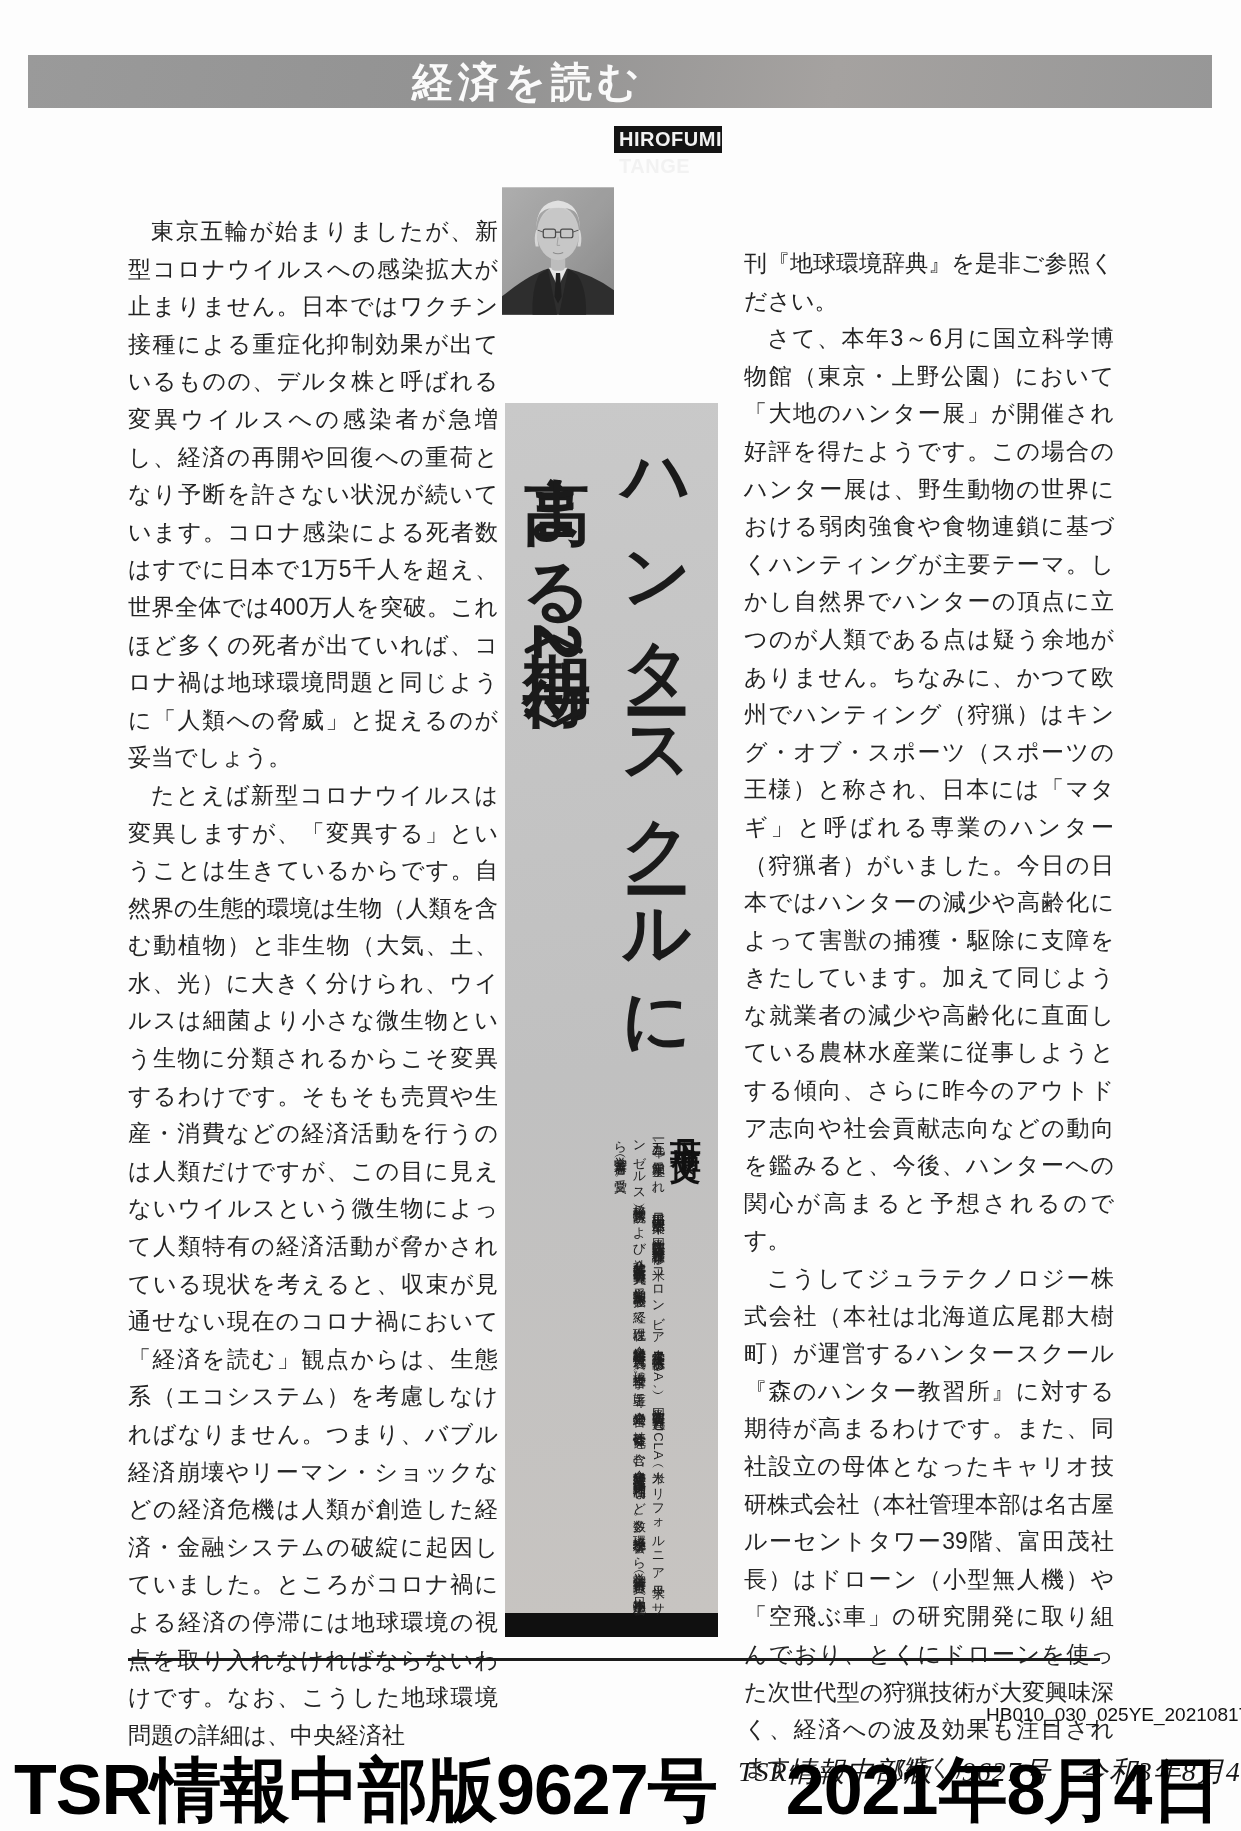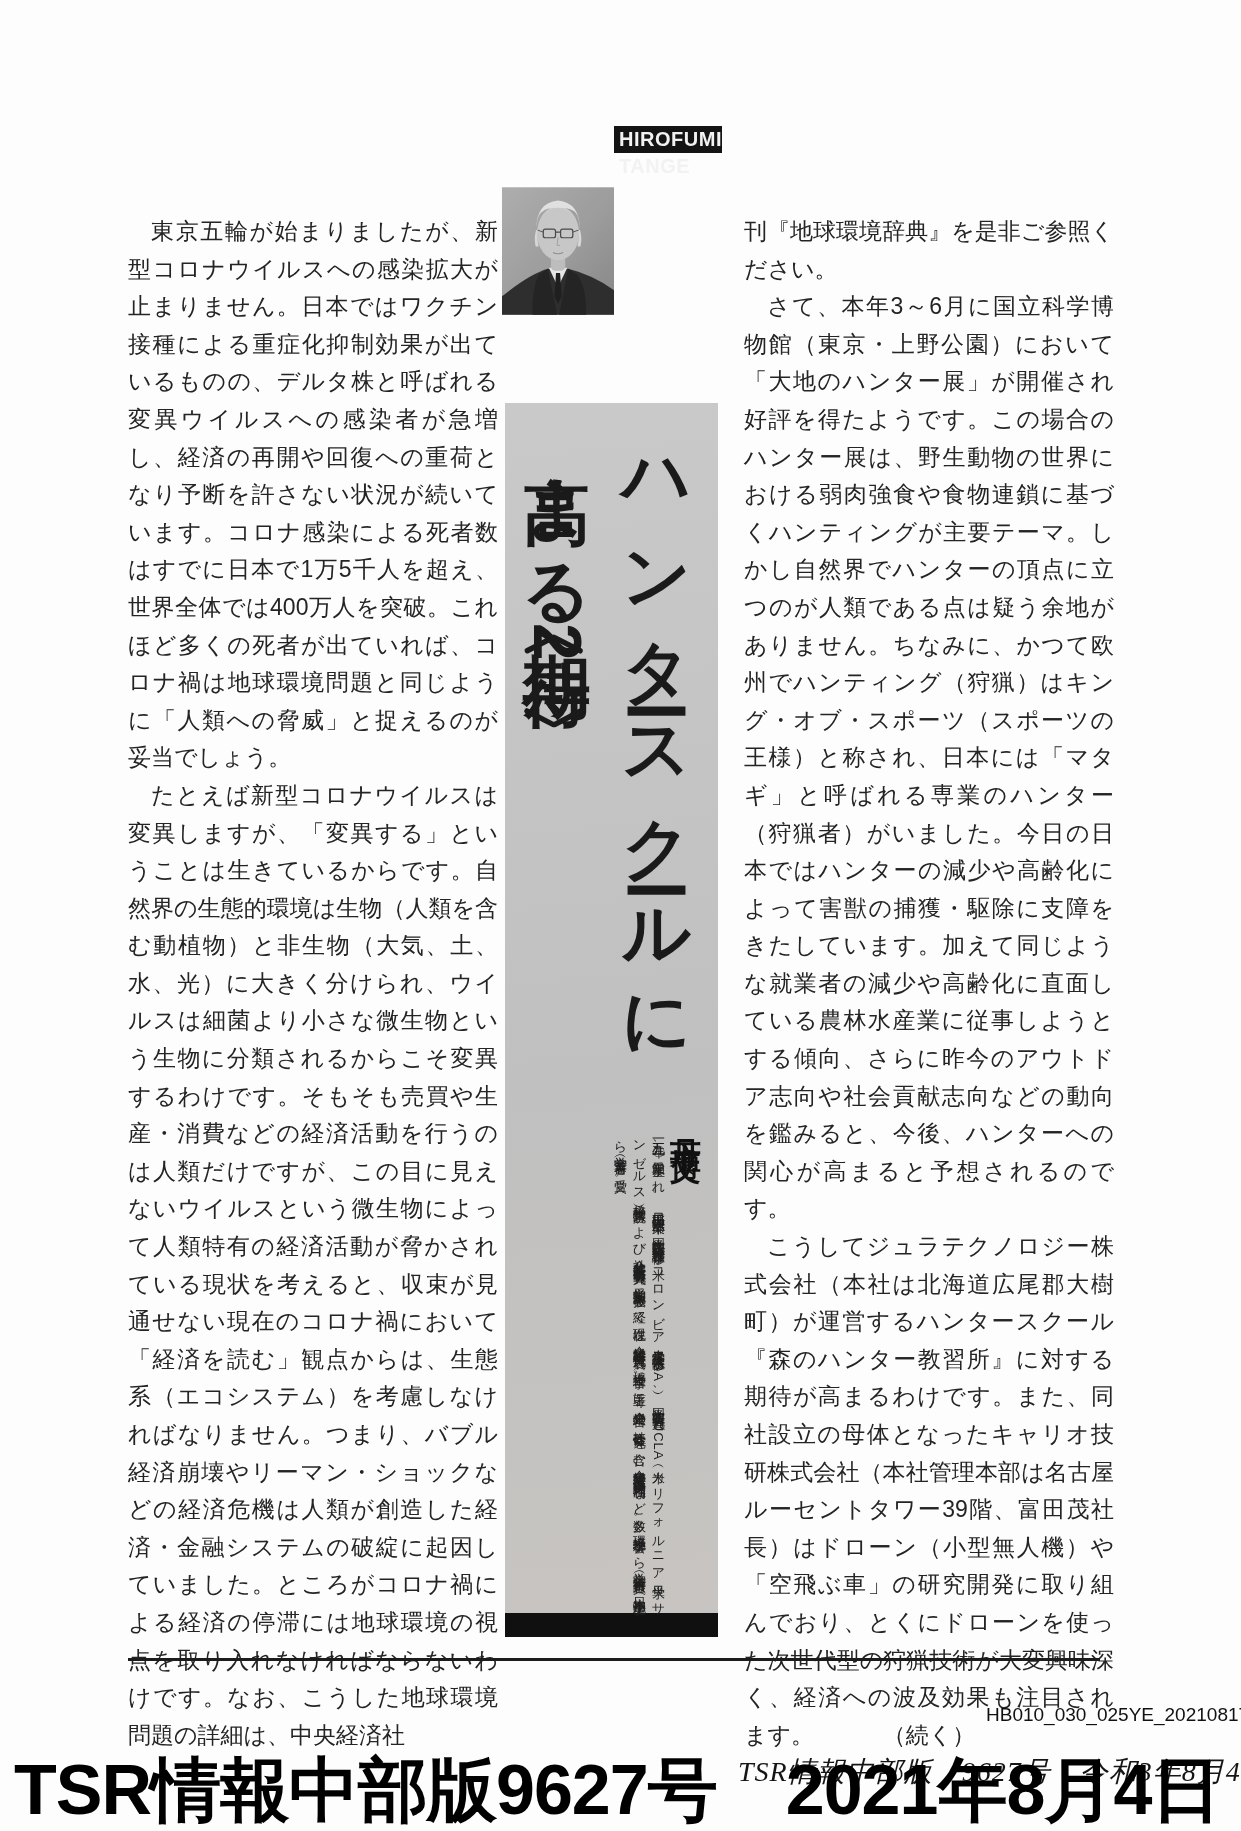--- a/index.html
+++ b/index.html
@@ -19,21 +19,21 @@
   }
   
   .col {
     position:absolute; top:213px; width:370px;
     font-size:23px; line-height:37.6px; color:#242424;
     text-align:justify;
   }
   .col p { margin:0; text-indent:1em; }
   .col p.noindent { text-indent:0; }
   .col-left  { left:128px; }
-  .col-right { left:744px; }
+  .col-right { left:744px;margin-top:32px; }
   .tsuzuku { margin-top:-37.6px; text-align:center; }
 
   
   .photo {
     position:absolute; left:502px; top:126px; width:220px; height:277px;
     display:flex; 
   }
   .photo svg { display:block; width:220px; height:250px; }
   .photo-caption {
     height:27px; background:#141414; color:#f2f2f2;
@@ -84,20 +84,23 @@
     position:absolute; left:14px; top:1744px; width:1222px;
     font-size:70px; font-weight:800; letter-spacing:-1px;
     color:#000; white-space:nowrap;
   }
 </style>
 </head>
 <body>
 
 <div class="page">
 
+  <div class="top-banner">
+    <span>経済を読む</span>
+  </div>
 
   <div class="col col-left">
     <p class="para">東京五輪が始まりましたが、新型コロナウイルスへの感染拡大が止まりません。日本ではワクチン接種による重症化抑制効果が出ているものの、デルタ株と呼ばれる変異ウイルスへの感染者が急増し、経済の再開や回復への重荷となり予断を許さない状況が続いています。コロナ感染による死者数はすでに日本で1万5千人を超え、世界全体では400万人を突破。これほど多くの死者が出ていれば、コロナ禍は地球環境問題と同じように「人類への脅威」と捉えるのが妥当でしょう。</p>
     <p class="para">たとえば新型コロナウイルスは変異しますが、「変異する」ということは生きているからです。自然界の生態的環境は生物（人類を含む動植物）と非生物（大気、土、水、光）に大きく分けられ、ウイルスは細菌より小さな微生物という生物に分類されるからこそ変異するわけです。そもそも売買や生産・消費などの経済活動を行うのは人類だけですが、この目に見えないウイルスという微生物によって人類特有の経済活動が脅かされている現状を考えると、収束が見通せない現在のコロナ禍において「経済を読む」観点からは、生態系（エコシステム）を考慮しなければなりません。つまり、バブル経済崩壊やリーマン・ショックなどの経済危機は人類が創造した経済・金融システムの破綻に起因していました。ところがコロナ禍による経済の停滞には地球環境の視点を取り入れなければならないわけです。なお、こうした地球環境問題の詳細は、中央経済社</p>
   </div>
 
   <div class="photo">
     <svg viewBox="0 0 220 250">
       <defs>
         <linearGradient id="bgg" x1="0" y1="0" x2="1" y2="1">

